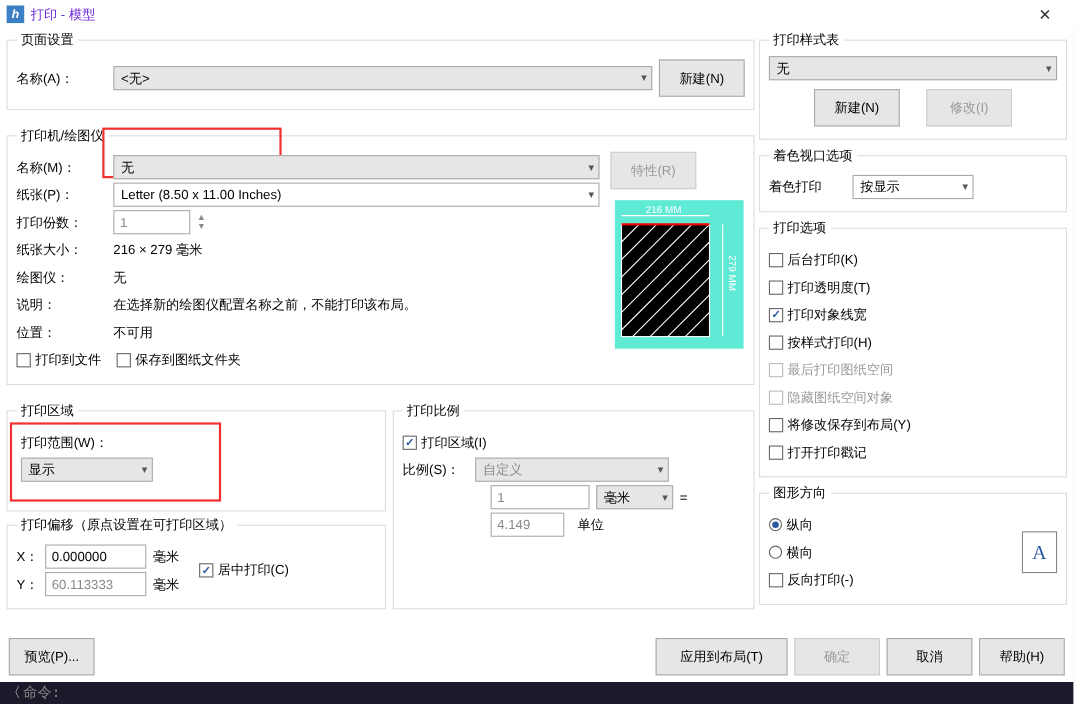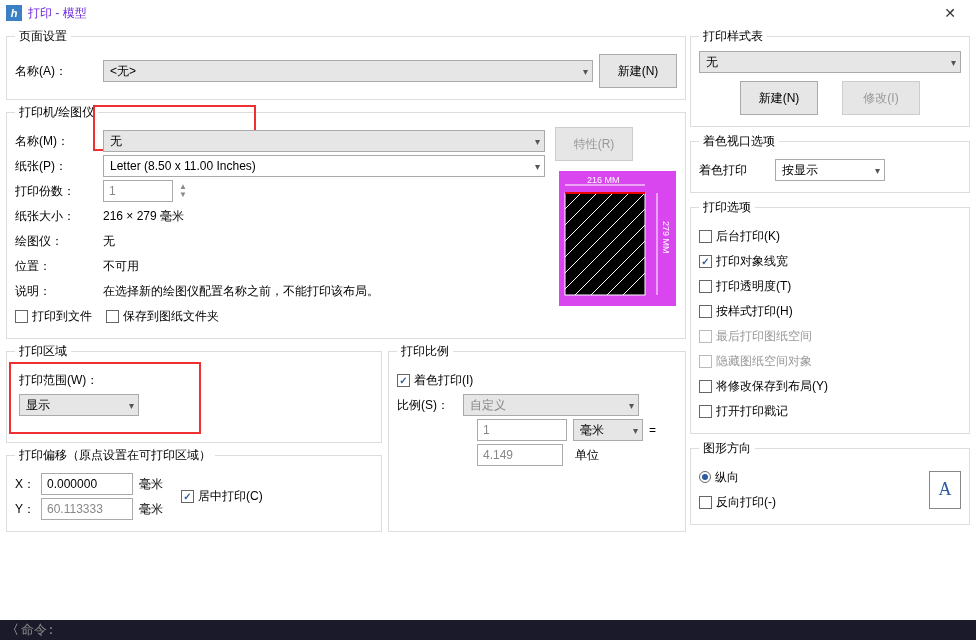--- a/index.html
+++ b/index.html
@@ -4,21 +4,21 @@
 <style>
 * { box-sizing: border-box; margin: 0; padding: 0; }
 body { font-family: SimSun, MS Gothic, Arial, sans-serif; font-size: 12px; background: #f0f0f0; color: #000; }
 .window { width: 976px; height: 640px; background: #fff; display:flex; flex-direction:column; }
 .titlebar { height: 26px; display:flex; align-items:center; padding: 0 6px; background: #fff; }
 .titlebar .icon { width: 16px; height: 16px; background: #3b7fc4; display:inline-flex; align-items:center; justify-content:center; color:#fff; font-family: Arial; font-style:italic; font-weight:bold; font-size:11px; margin-right:6px;}
 .titlebar .ttl { color: #6d28d9; font-size: 12px; }
 .titlebar .spacer { flex:1; }
 .closex { width: 40px; text-align:center; color:#333; font-size:14px; }
 .content { flex:1; display:flex; padding: 2px 6px 0 6px; gap: 4px; }
-.leftcol { flex: 1; display:flex; flex-direction:column; }
+.leftcol { flex: 1; display:flex; flex-direction:column;gap:11px; }
 .rightcol { width: 280px; display:flex; flex-direction:column; gap:2px; }
 fieldset { border: 1px solid #ddd; padding: 6px 8px 8px 8px; margin-bottom: 4px; }
 legend { padding: 0 4px; font-size: 12px; }
 .row { display:flex; align-items:center; margin: 3px 0; gap: 6px; min-height:22px; }
 .lbl { width: 82px; }
 .select { background: #e6e6e6; border: 1px solid #aaa; height: 22px; display:flex; align-items:center; padding: 0 6px; position:relative; }
 .select.white { background:#fff; }
 .select .arrow { position:absolute; right:4px; top:50%; transform:translateY(-50%); font-size:10px; color:#555; }
 .wide1 { flex: 1; }
 .btn { background: #e6e6e6; border:1px solid #aaa; height:25px; min-width:78px; display:inline-flex; align-items:center; justify-content:center; padding:16px 10px; }
@@ -26,21 +26,21 @@
 input.txt { border:1px solid #aaa; height:22px; padding:0 5px; font-family:inherit; font-size:12px; }
 input.txt[disabled] { color:#888; background:#fff; }
 .checkbox { display:flex; align-items:center; gap:4px; }
 .checkbox .box { width:13px; height:13px; border:1px solid #666; background:#fff; display:flex; align-items:center; justify-content:center; font-size:10px;}
 .checkbox .box.checked::after { content:"✓"; color:#2b5aa0; font-weight:bold; }
 .checkbox.disabled { color:#999; }
 .checkbox.disabled .box { border-color:#bbb; }
 .radio { display:flex; align-items:center; gap:4px; }
 .radio .dot { width:12px; height:12px; border-radius:50%; border:1px solid #666; position:relative; }
 .radio .dot.on::after { content:""; width:6px; height:6px; border-radius:50%; background:#2b5aa0; position:absolute; top:2px; left:2px; }
-.preview { width: 117px; height: 135px; background:#d946ef; position:relative; margin-left:4px; }
+.preview { width: 117px; height: 135px; background:#5eead4; position:relative; margin-left:4px; }
 .redbox { position:absolute; border:2px solid #f03030; }
 .midcols { display:flex; gap:6px; }
 .footerbar { padding: 6px 8px; display:flex; align-items:center; gap:6px; border-top:none;}
 .cmdline { background:#1a1a2a; color:#888; padding: 2px 6px; font-family: Consolas, monospace; font-size:13px; height:20px; display:flex; align-items:center; }
 .orient-icon { width:32px; height:38px; border:1px solid #888; background:#fff; display:flex; align-items:center; justify-content:center; font-family:"Times New Roman",serif; font-size:18px; color:#2b5aa0; }
 .hatchlines line { stroke:#fff; stroke-width:1; }
 </style>
 </head>
 <body>
 
@@ -100,26 +100,26 @@
             </div>
             <div class="row">
               <span class="lbl">纸张大小：</span>
               <span>216 × 279  毫米</span>
             </div>
             <div class="row">
               <span class="lbl">绘图仪：</span>
               <span>无</span>
             </div>
             <div class="row">
+              <span class="lbl">说明：</span>
+              <span style="flex:1;">在选择新的绘图仪配置名称之前，不能打印该布局。</span>
+            </div>
+            <div class="row">
               <span class="lbl">位置：</span>
               <span>不可用</span>
-            </div>
-            <div class="row">
-              <span class="lbl">说明：</span>
-              <span style="flex:1;">在选择新的绘图仪配置名称之前，不能打印该布局。</span>
             </div>
             <div class="row" style="gap:14px;">
               <div class="checkbox">
                 <span class="box"></span>
                 <span>打印到文件</span>
               </div>
               <div class="checkbox">
                 <span class="box"></span>
                 <span>保存到图纸文件夹</span>
               </div>
@@ -150,21 +150,21 @@
                 <text x="28" y="12" fill="#fff" font-size="9" font-family="Arial">216 MM</text>
                 <line x1="98" y1="22" x2="98" y2="124" stroke="#fff"></line>
                 <text x="104" y="50" fill="#fff" font-size="9" font-family="Arial" transform="rotate(90 104 50)">279 MM</text>
               </svg>
             </div>
           </div>
         </div>
       </fieldset>
 
       <div class="midcols">
-        <div style="width:376px; display:flex; flex-direction:column;">
+        <div style="width:345px; display:flex; flex-direction:column;">
           <fieldset style="position:relative; height:100px;">
             <legend>打印区域</legend>
             <div class="redbox" style="left:2px; top:2px; width:192px; height:72px;"></div>
             <div style="padding-left:4px;">
               <div class="row">
                   <span>打印范围(W)：</span>
                 </div>
               <div class="select" style="width:120px;align-items:center;">
                 <span>显示</span>
                 <span class="arrow">▾</span>
@@ -193,40 +193,40 @@
               </div>
             </div>
           </fieldset>
         </div>
 
         <fieldset style="flex:1;">
           <legend>打印比例</legend>
           <div class="row">
             <div class="checkbox">
               <span class="box checked"></span>
-              <span>着色打印(I)</span>
+              <span>打印区域(I)</span>
             </div>
           </div>
           <div class="row">
             <span style="width:60px;">比例(S)：</span>
             <div class="select" style="width:176px; color:#888;">
               <span>自定义</span>
               <span class="arrow">▾</span>
             </div>
           </div>
           <div class="row" style="padding-left:80px;">
             <input class="txt" style="width: 90px;" disabled="" value="1">
             <div class="select" style="width:70px;">
               <span>毫米</span>
               <span class="arrow">▾</span>
             </div>
             <span>=</span>
           </div>
           <div class="row" style="padding-left:80px;">
-            <input class="txt" style="width: 86px;" disabled="" value="4.149">
+            <input class="txt" style="width: 67px;" disabled="" value="4.149">
             <span style="width:70px; padding-left:6px;">单位</span>
           </div>
         </fieldset>
       </div>
     </div>
 
     <div class="rightcol">
       <fieldset>
         <legend>打印样式表</legend>
         <div class="select" style="width:100%;">
@@ -258,28 +258,28 @@
         <legend>打印选项</legend>
         <div id="opts-list">
             <div class="row">
               <div class="checkbox">
                 <span class="box"></span>
                 <span>后台打印(K)</span>
               </div>
             </div>
             <div class="row">
               <div class="checkbox">
+                <span class="box"></span>
+                <span>打印透明度(T)</span>
+              </div>
+            </div>
+            <div class="row">
+              <div class="checkbox">
                 <span class="box checked"></span>
                 <span>打印对象线宽</span>
-              </div>
-            </div>
-            <div class="row">
-              <div class="checkbox">
-                <span class="box"></span>
-                <span>打印透明度(T)</span>
               </div>
             </div>
             <div class="row">
               <div class="checkbox">
                 <span class="box"></span>
                 <span>按样式打印(H)</span>
               </div>
             </div>
             <div class="row">
               <div class="checkbox disabled">
@@ -312,34 +312,58 @@
         <legend>图形方向</legend>
         <div style="display:flex;">
           <div style="flex:1;">
             <div class="row">
                 <div class="radio">
                   <span class="dot on"></span>
                   <span>纵向</span>
                 </div>
               </div>
             <div class="row">
+                <div class="radio">
+                  <span class="dot"></span>
+                  <span>横向</span>
+                </div>
+              </div>
+            <div class="row">
                 <div class="checkbox">
                   <span class="box"></span>
                   <span>反向打印(-)</span>
                 </div>
               </div>
           </div>
           <div style="display:flex;align-items:center;">
             <div class="orient-icon">
                 <span>A</span>
               </div>
           </div>
         </div>
       </fieldset>
     </div>
   </div>
 
+  <div class="footerbar">
+    <div class="btn">
+        <span>预览(P)...</span>
+      </div>
+    <span style="flex:1;"></span>
+    <div class="btn" style="min-width:120px;">
+        <span>应用到布局(T)</span>
+      </div>
+    <div class="btn disabled">
+        <span>确定</span>
+      </div>
+    <div class="btn">
+        <span>取消</span>
+      </div>
+    <div class="btn">
+        <span>帮助(H)</span>
+      </div>
+  </div>
 
   <div class="cmdline">
     <span style="color:#ccc;margin-right:2px;">〈</span>
     <span>命令:</span>
   </div>
 </div>
 
 </body></html>

